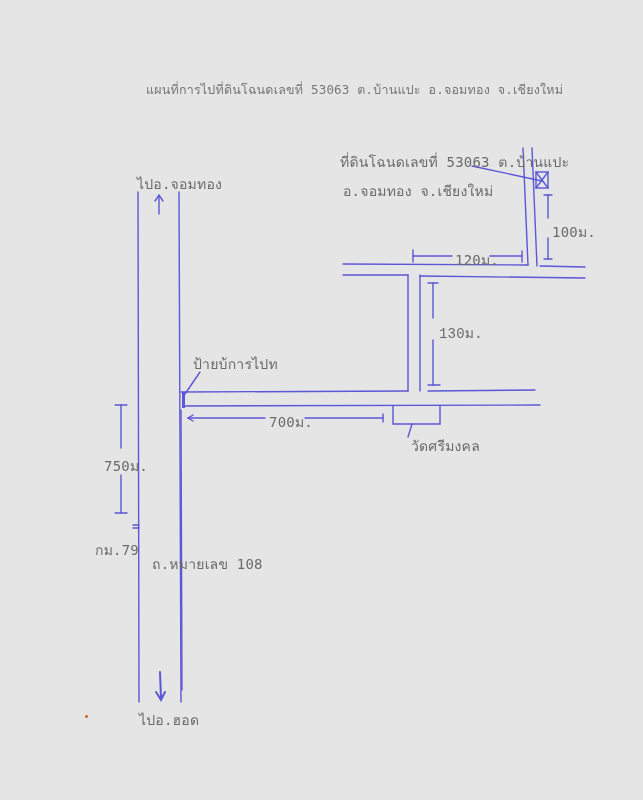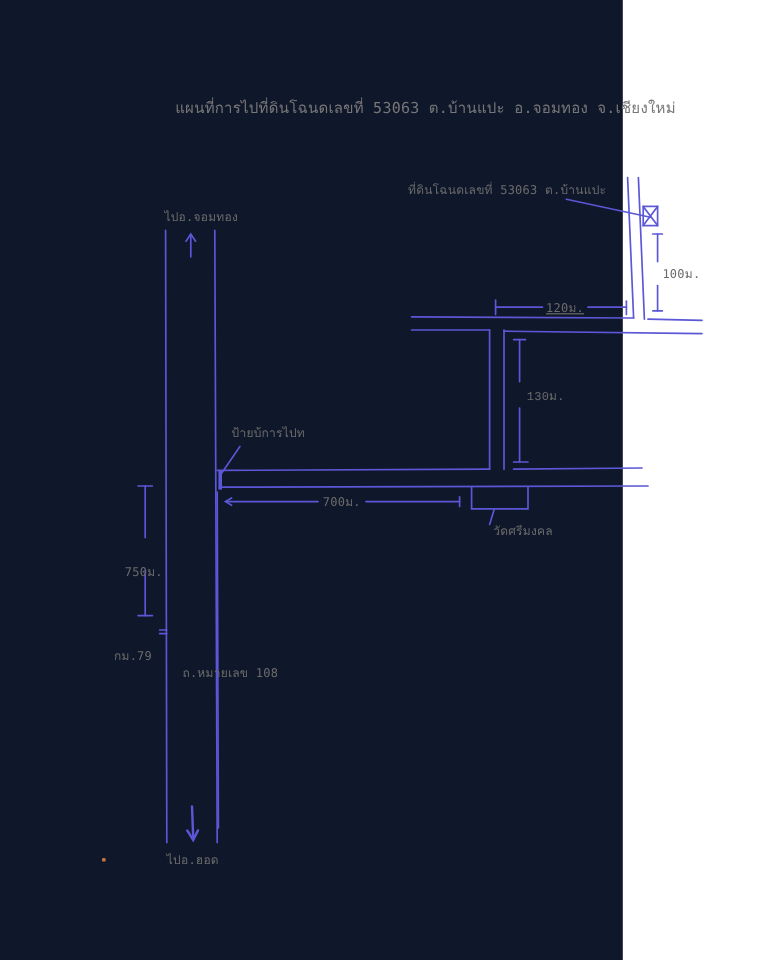--- a/index.html
+++ b/index.html
@@ -1,20 +1,20 @@
 <!DOCTYPE html>
 <html><head>
   <meta charset="utf-8">
   <style>
     html, body { margin: 0; padding: 0; background: #ffffff; }
     body { width: 643px; height: 800px; position: relative; overflow: hidden;
            font-family: "DejaVu Sans Mono", "Liberation Mono", monospace; }
-    .page { position: absolute; left: 0; top: 0; width: 519px; height: 800px; background: #0f172a; }
+    .page { position: absolute; left: 0; top: 0; width: 643px; height: 800px; background: #e5e5e5; }
     svg.map { position: absolute; left: 0; top: 0; }
-    .lbl { position: absolute; color: #6b6b6b; font-size: 10px; white-space: nowrap; letter-spacing: 0.2px; }
+    .lbl { position: absolute; color: #6b6b6b; font-size: 14px; white-space: nowrap; letter-spacing: 0.2px; }
     .title { font-size: 12.5px; color: #777; }
     .dot { position: absolute; width: 3px; height: 3px; background: #c9743a; border-radius: 1px; }
   </style>
 </head>
 <body>
 
 <div class="page">
 
   <svg class="map" width="643" height="800" viewBox="0 0 643 800">
     <g stroke="#5b57d6" stroke-width="1.4" fill="none" stroke-linecap="round">
@@ -87,30 +87,31 @@
       <line x1="115" y1="513" x2="127" y2="513"></line>
 
       <line x1="133" y1="525" x2="139" y2="525"></line>
       <line x1="133" y1="528" x2="139" y2="528"></line>
     </g>
   </svg>
 
   <div class="lbl title" style="left:146px; top:80px;">แผนที่การไปที่ดินโฉนดเลขที่ 53063 ต.บ้านแปะ อ.จอมทอง จ.เชียงใหม่</div>
 
   <div class="lbl" style="left:340px; top:151px;">ที่ดินโฉนดเลขที่ 53063 ต.บ้านแปะ</div>
+  <div class="lbl" style="left:343px; top:180px;">อ.จอมทอง จ.เชียงใหม่</div>
 
   <div class="lbl" style="left:137px; top:173px;">ไปอ.จอมทอง</div>
   <div class="lbl" style="left:139px; top:709px;">ไปอ.ฮอด</div>
 
   <div class="lbl" style="left:152px; top:553px;">ถ.หมายเลข 108</div>
   <div class="lbl" style="left:95px; top:519px;margin-top:20px;">กม.79</div>
 
   <div class="lbl" style="left:193px; top:353px;">ป้ายบ้การไปท</div>
   <div class="lbl" style="left:391px; top:435px;margin-left:20px;">วัดศรีมงคล</div>
 
-  <div class="lbl" style="left:104px; top:455px;margin-top:14px;">750ม.</div>
+  <div class="lbl" style="left:104px; top:455px;">750ม.</div>
   <div class="lbl" style="left:269px; top:411px;">700ม.</div>
   <div class="lbl" style="left:439px; top:322px;font-family:Liberation Mono, monospace;">130ม.</div>
-  <div class="lbl" style="left:455px; top:249px;text-decoration:underline;">120ม.</div>
+  <div class="lbl" style="left:455px; top:249px;">120ม.</div>
   <div class="lbl" style="left:540px; top:221px;margin-left:12px;">100ม.</div>
 
   <div class="dot" style="left:85px; top:715px;"></div>
 </div>
 
 </body></html>

